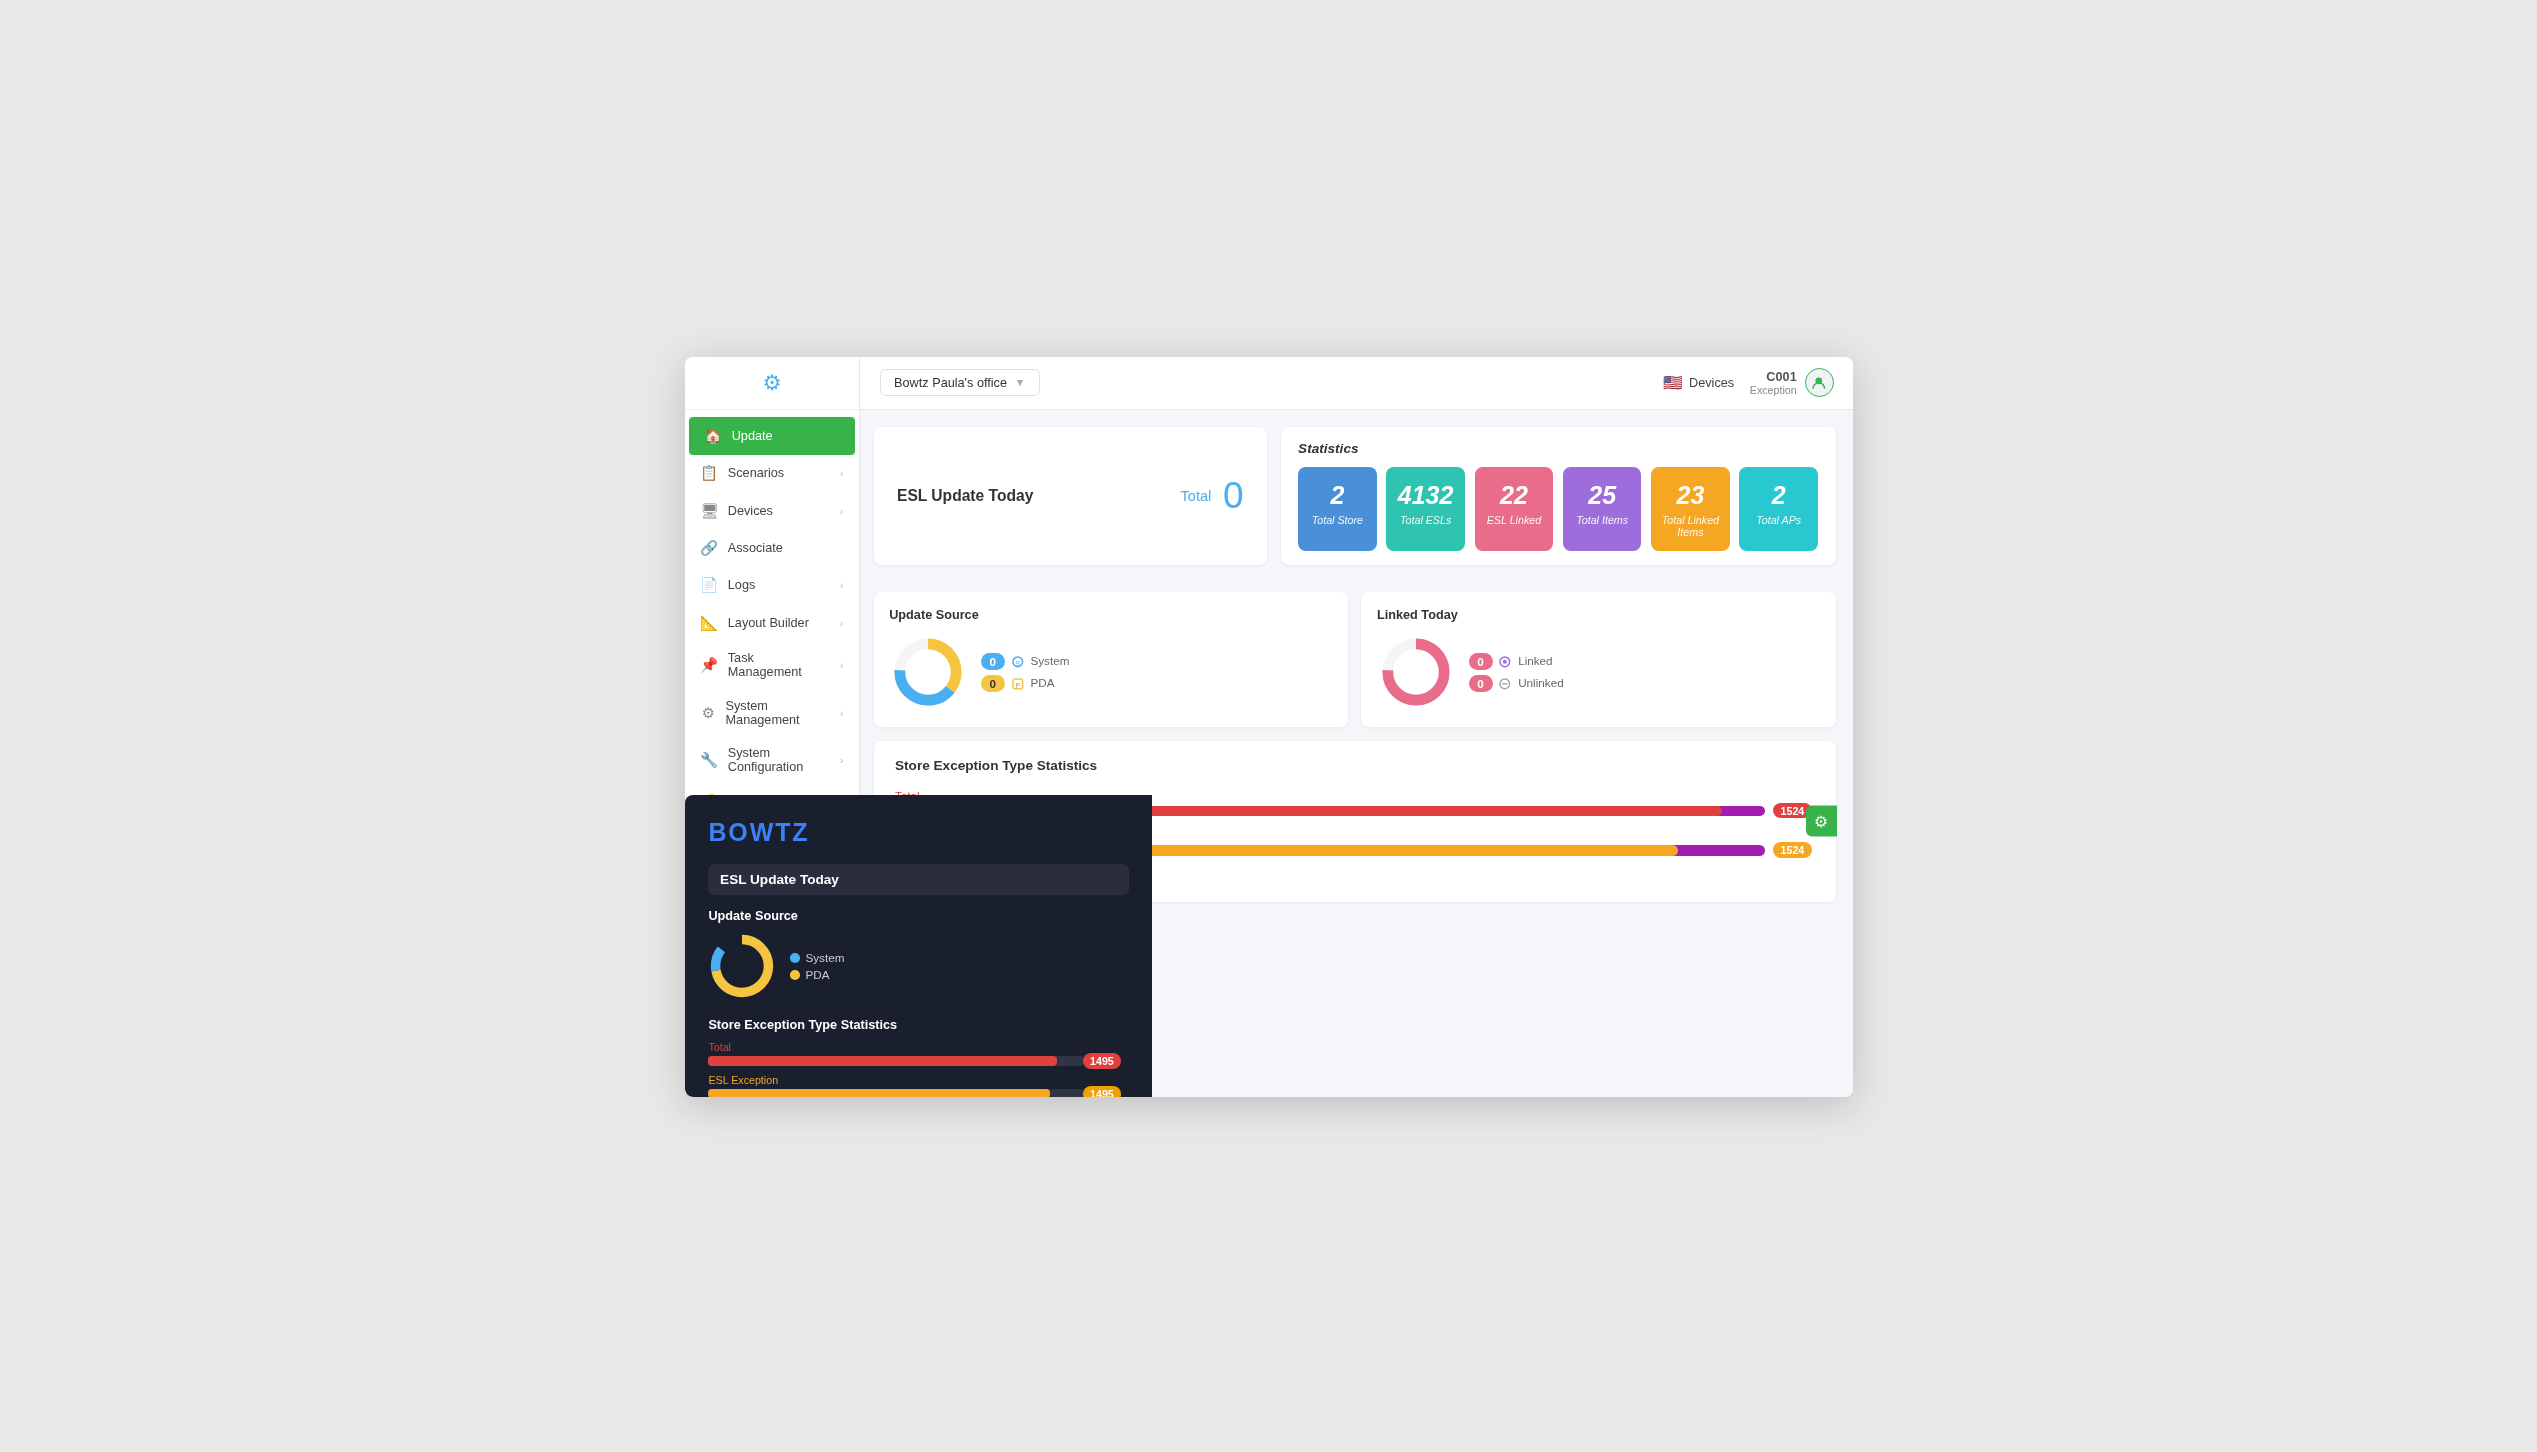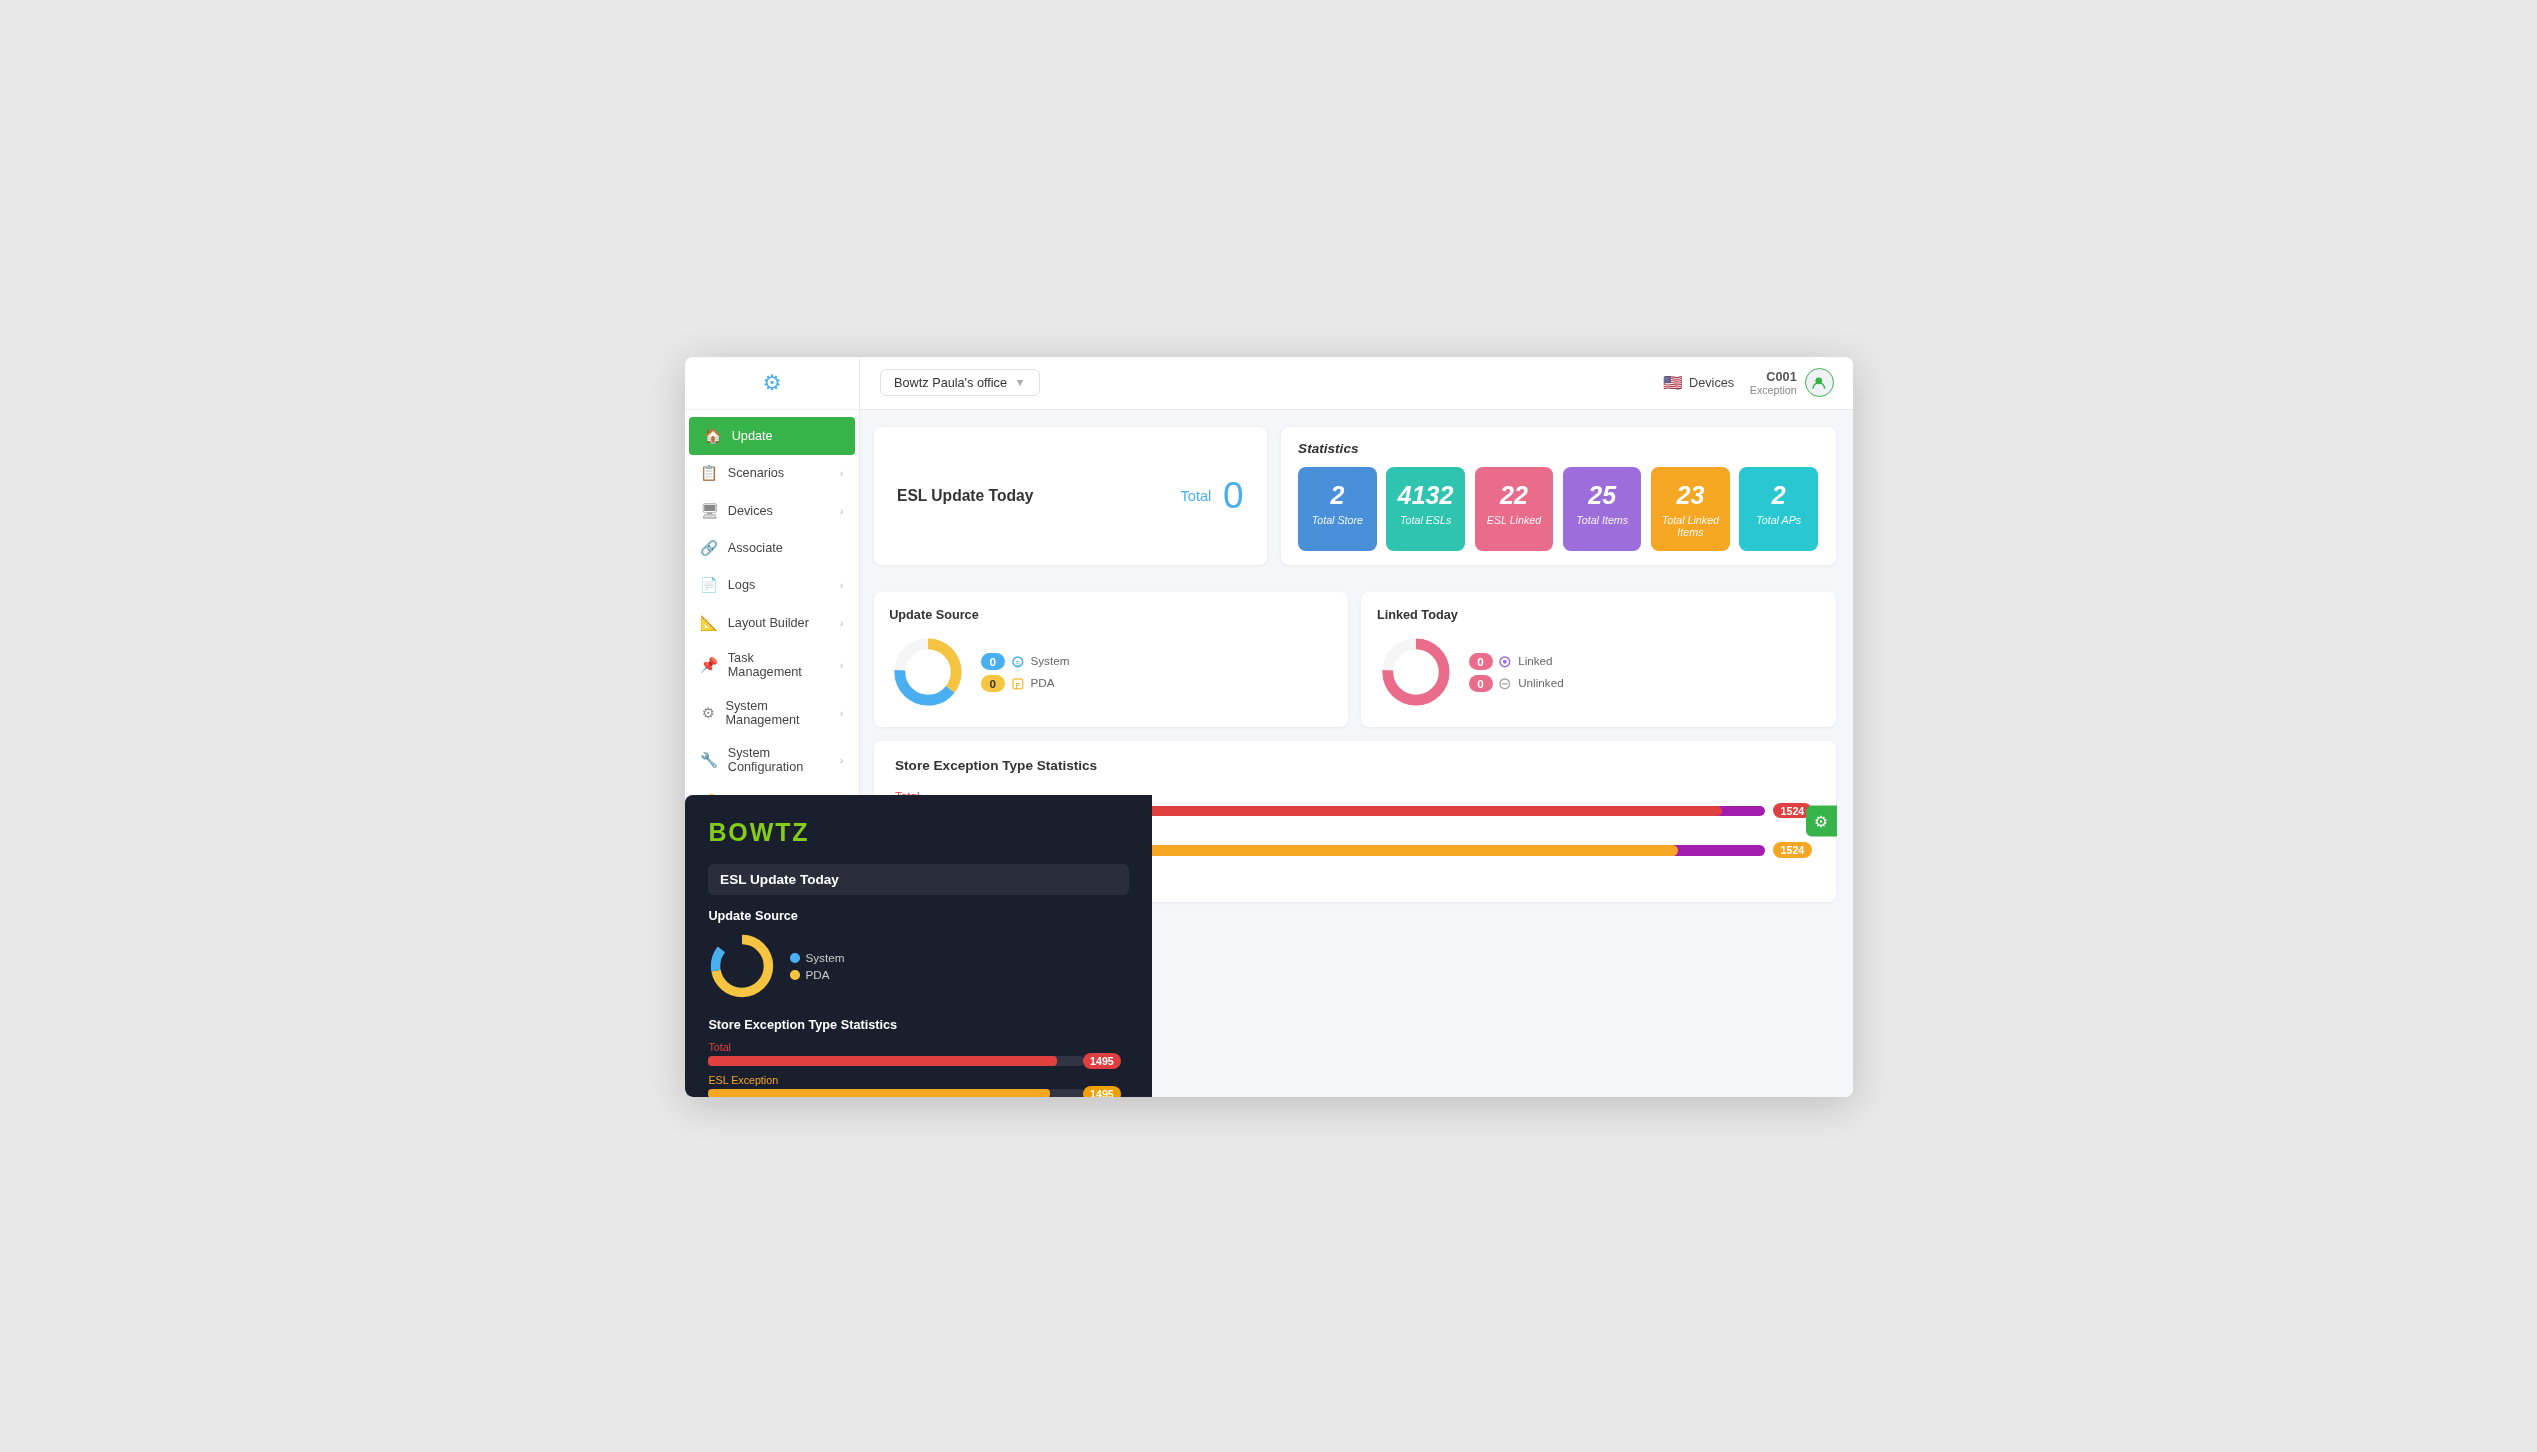--- a/index.html
+++ b/index.html
@@ -31,21 +31,21 @@
       left: 0;
       bottom: 0;
       width: 467px;
       height: 302px;
       background: #1a1f2e;
       border-radius: 7.8px 0 0 7.8px;
       z-index: 10;
       padding: 23.4px;
     }
     .dark-overlay .bowtz-logo {
-      color: #84cc16;
+      color: #3b82f6;
       font-size: 25px;
       font-weight: 800;
       letter-spacing: 1.9px;
       margin-bottom: 17.5px;
     }
     .dark-overlay .esl-update-dark {
       color: #fff;
       font-size: 13.6px;
       font-weight: 600;
       margin-bottom: 13.6px;

